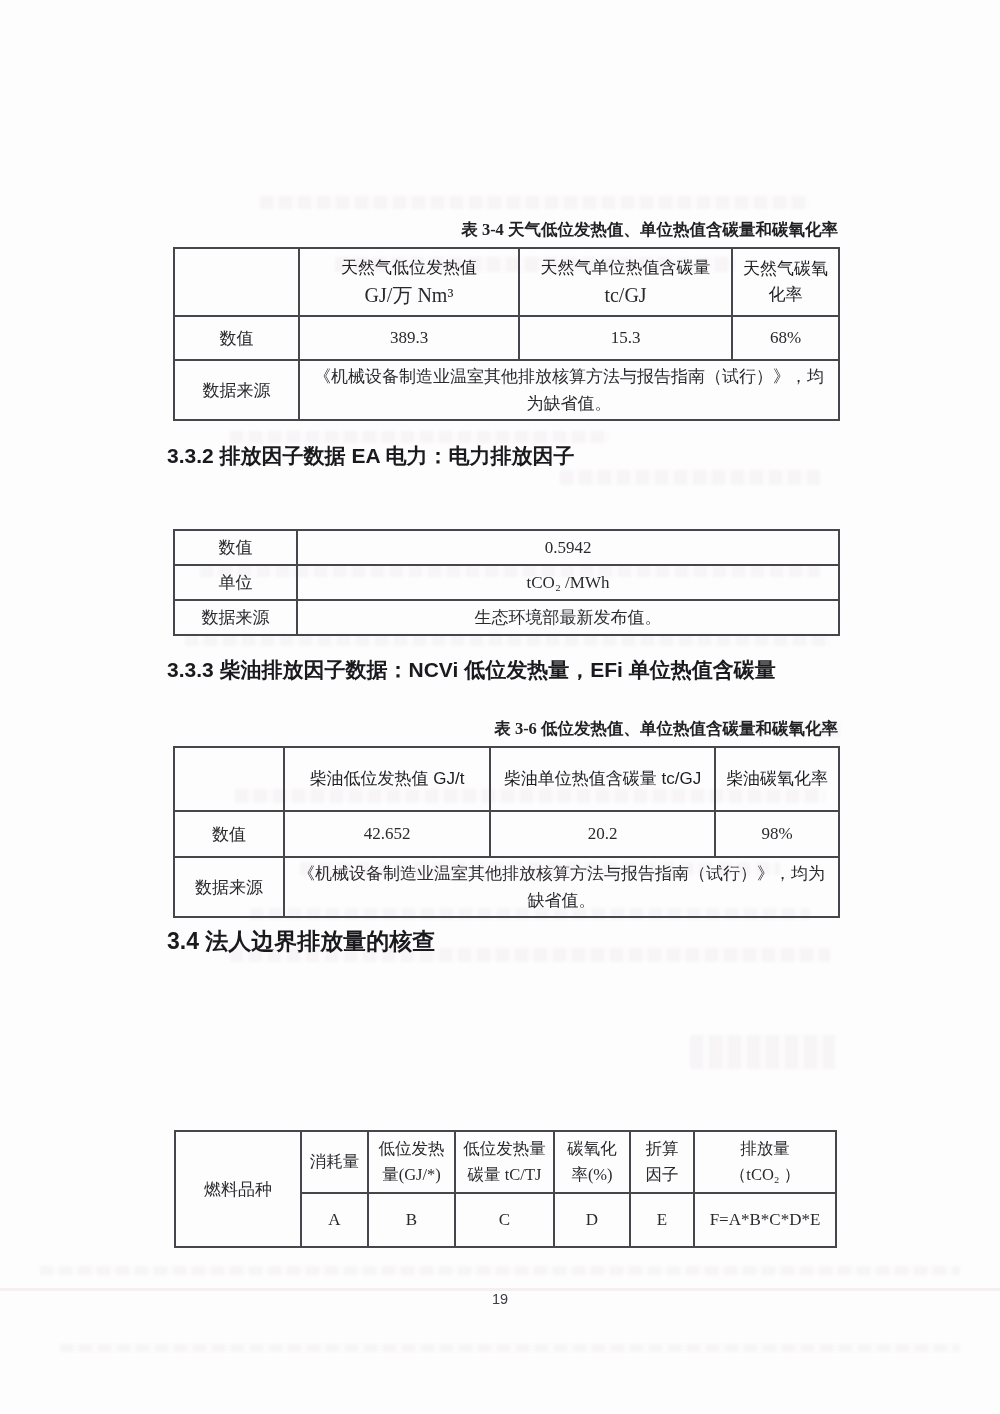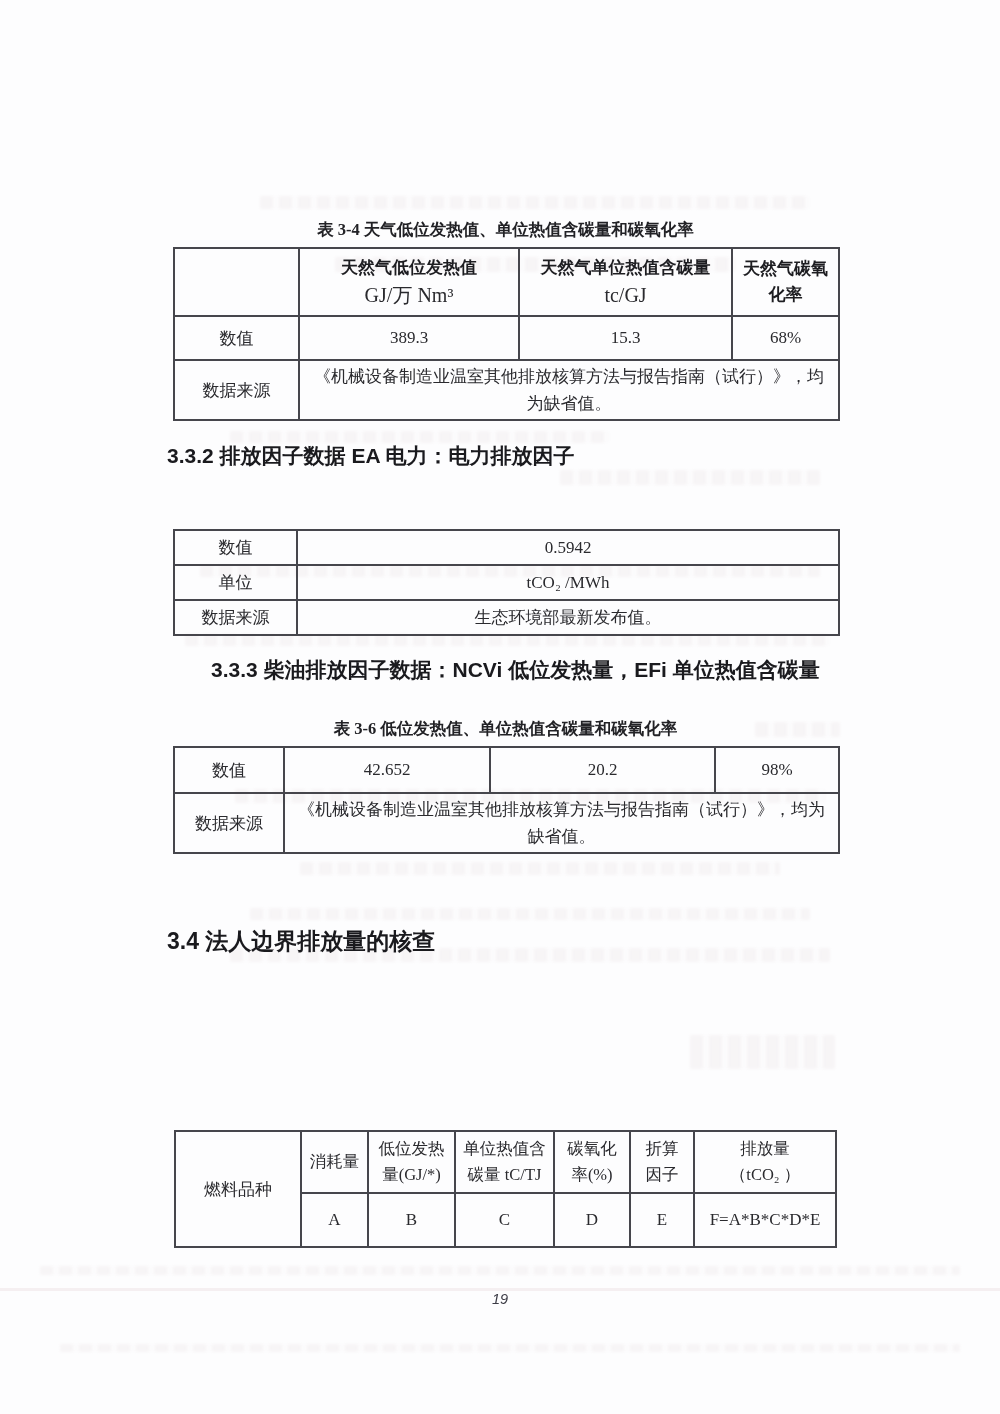--- a/index.html
+++ b/index.html
@@ -8,25 +8,25 @@
     background:#fdfdfe;overflow:hidden;
     font-family:"Liberation Serif",serif;color:#232327;
   }
   
   .sec-heading{
     position:absolute;font-family:"Liberation Sans",sans-serif;
     font-weight:700;color:#1a1a1e;white-space:nowrap;
   }
   .h331{left:167px;top:157px;font-size:21px;}
   .h332{left:167px;top:442px;font-size:21px;}
-  .h333{left:167px;top:656px;font-size:21px;margin-left:44px;}
+  .h333{left:167px;top:656px;font-size:21px;}
   .h34 {left:167px;top:926px;font-size:23px;}
   
   .tcap{
-    position:absolute;left:173px;width:665px;text-align:center;
+    position:absolute;left:173px;width:665px;text-align:right;
     font-weight:700;font-size:16.5px;color:#222226;
     font-family:"Liberation Serif",serif;white-space:nowrap;
   }
   .cap34{top:219px;}
   .cap35{top:500px;}
   .cap36{top:718px;}
   .cap37{top:1103px;font-size:17px;}
   
   table.doc{
     position:absolute;border-collapse:collapse;table-layout:fixed;
@@ -42,34 +42,34 @@
   .t37{left:174px;top:1130px;width:661px;}
   .row-h64 td{height:62px;}
   .row-h40 td{height:38px;}
   .row-h56 td{height:54px;}
   .row-h31 td{height:29px;}
   .row-h60 td{height:58px;}
   .row-h42 td{height:40px;}
   .row-h54 td{height:52px;}
   .row-h58 td{height:56px;}
   .row-h50 td{height:48px;}
-  .ct{font-family:"Liberation Sans",sans-serif;font-weight:700;font-size:17px;line-height:1.55;color:#1d1d21;}
+  .ct{font-family:"Liberation Sans",sans-serif;font-weight:400;font-size:17px;line-height:1.55;color:#1d1d21;}
   .cu{font-size:20px;line-height:1.4;color:#2a2a2e;}
   .hline{font-size:16.5px;line-height:1.6;color:#2a2a2e;}
   .src{font-size:16.5px;line-height:1.6;}
   
   .para{
     position:absolute;left:167px;top:993px;width:676px;
     font-size:19.5px;line-height:39px;text-align:justify;
     text-indent:2em;color:#232327;
   }
   
   .pageno{
     position:absolute;left:0;top:1291px;width:1000px;text-align:center;
-    font-family:"Liberation Sans",sans-serif;font-size:14.5px;color:#3c3c46;font-style:italic;
+    font-family:"Liberation Sans",sans-serif;font-size:14.5px;color:#3c3c46;
   }
   
   .bleed{
     position:absolute;opacity:.45;filter:blur(1.5px);border-radius:2px;
     background:repeating-linear-gradient(90deg,
       rgba(172,142,146,.17) 0 13px, rgba(172,142,146,.03) 13px 19px);
     pointer-events:none;
   }
   .bleedline{
     position:absolute;background:#f2ebee;opacity:.8;pointer-events:none;
@@ -160,20 +160,32 @@
   <div class="tcap cap36">表 3-6 低位发热值、单位热值含碳量和碳氧化率</div>
 
   <table class="doc t36">
     <colgroup>
         <col style="width:110px">
         <col style="width:206px">
         <col style="width:225px">
         <col style="width:124px">
       </colgroup>
     <tbody>
+      <tr class="row-h60">
+        <td></td>
+        <td>
+          <div class="ct">柴油低位发热值 GJ/t</div>
+        </td>
+        <td>
+          <div class="ct">柴油单位热值含碳量 tc/GJ</div>
+        </td>
+        <td>
+          <div class="ct">柴油碳氧化率</div>
+        </td>
+      </tr>
       <tr class="row-h42">
         <td>数值</td>
         <td>42.652</td>
         <td>20.2</td>
         <td>98%</td>
       </tr>
       <tr class="row-h54">
         <td>数据来源</td>
         <td colspan="3" class="src">《机械设备制造业温室其他排放核算方法与报告指南（试行）》，均为缺省值。</td>
       </tr>
@@ -197,21 +209,21 @@
         <td rowspan="2">燃料品种</td>
         <td>
           <div class="hline">消耗量</div>
           <div class="hline"></div>
         </td>
         <td>
           <div class="hline">低位发热</div>
           <div class="hline">量(GJ/*)</div>
         </td>
         <td>
-          <div class="hline">单位热值含</div>
+          <div class="hline">低位发热量</div>
           <div class="hline">碳量 tC/TJ</div>
         </td>
         <td>
           <div class="hline">碳氧化</div>
           <div class="hline">率(%)</div>
         </td>
         <td>
           <div class="hline">折算</div>
           <div class="hline">因子</div>
         </td>

